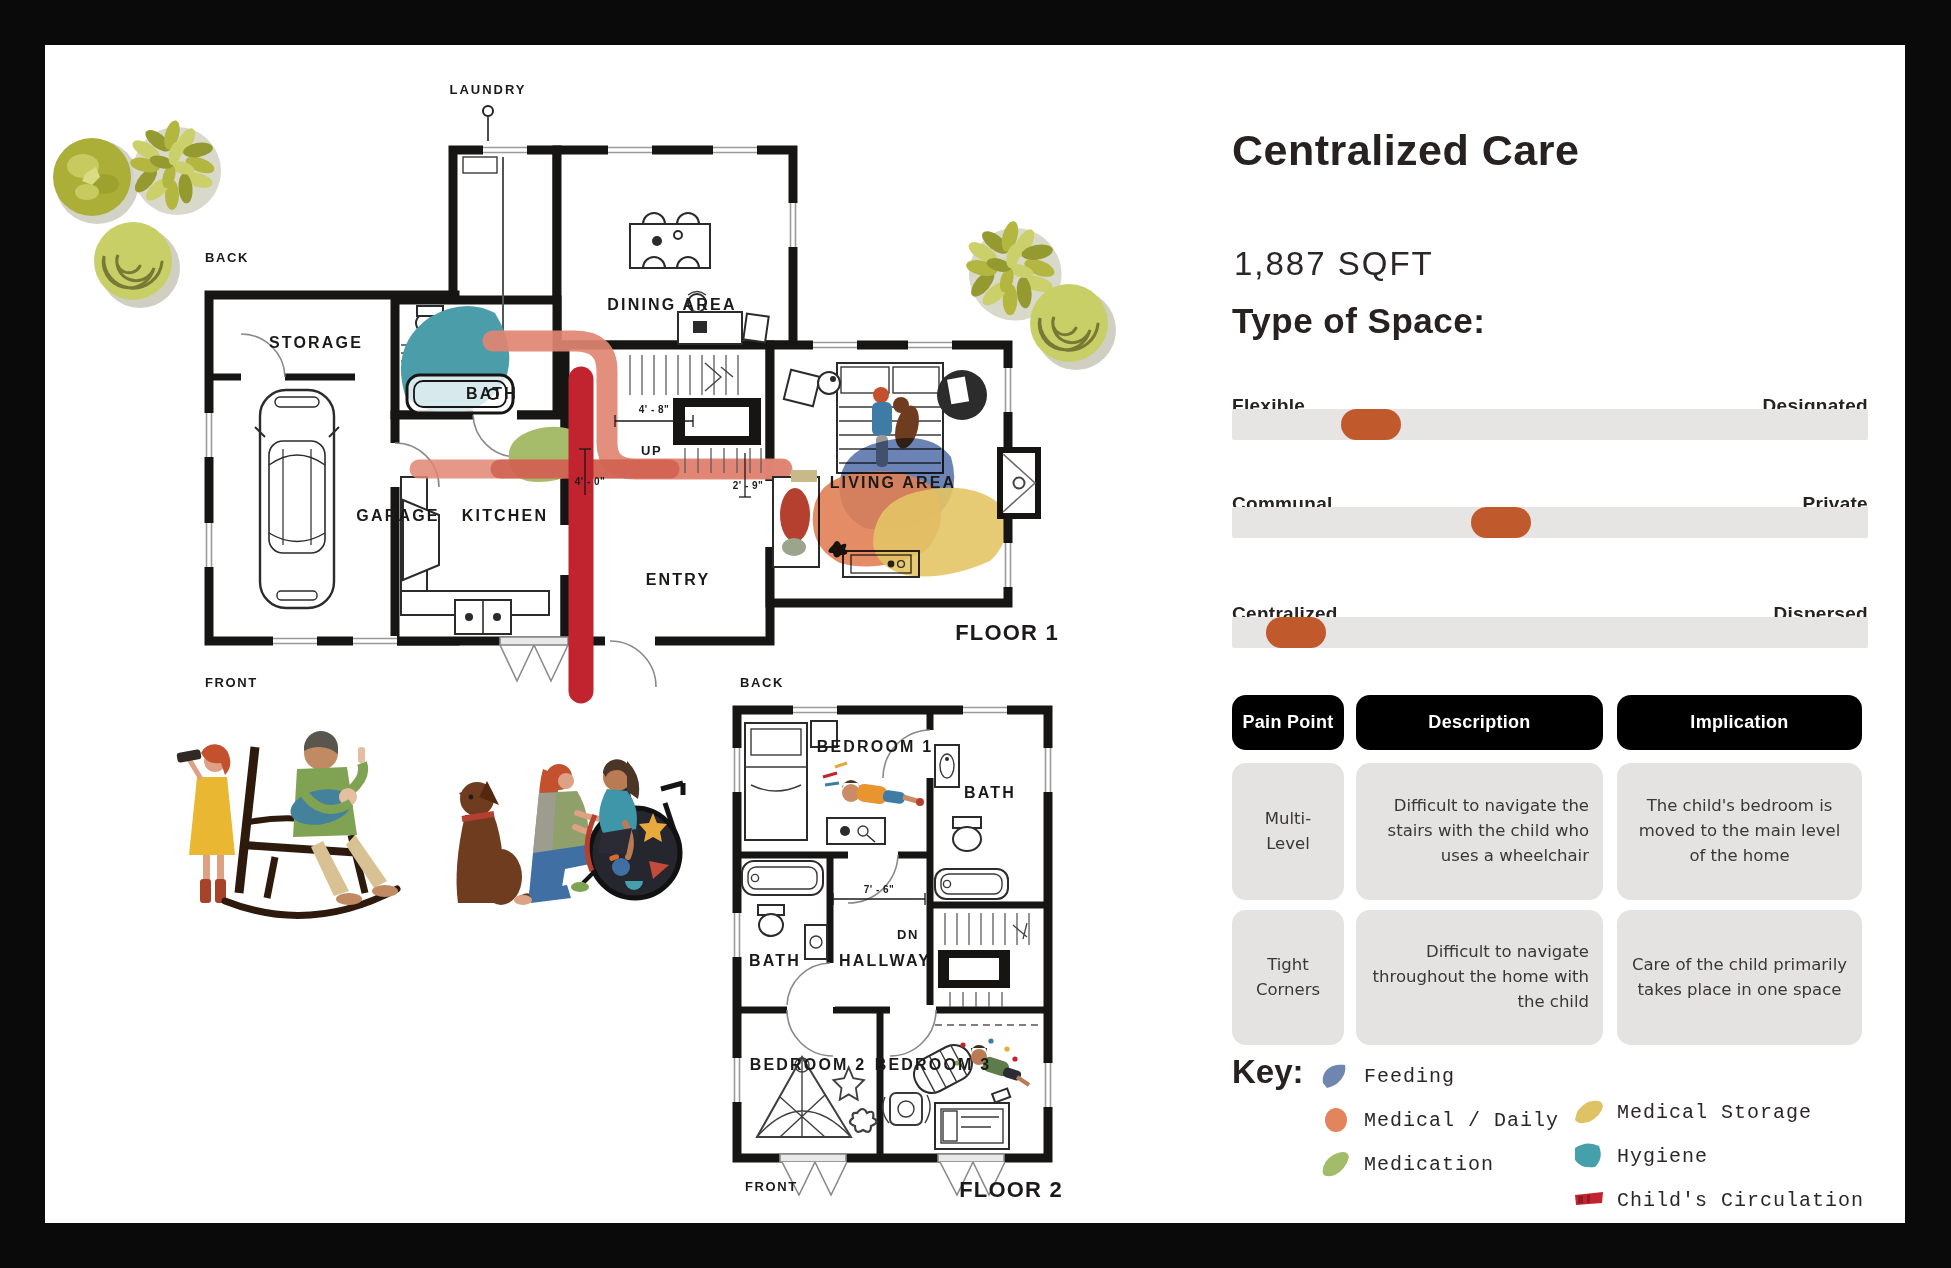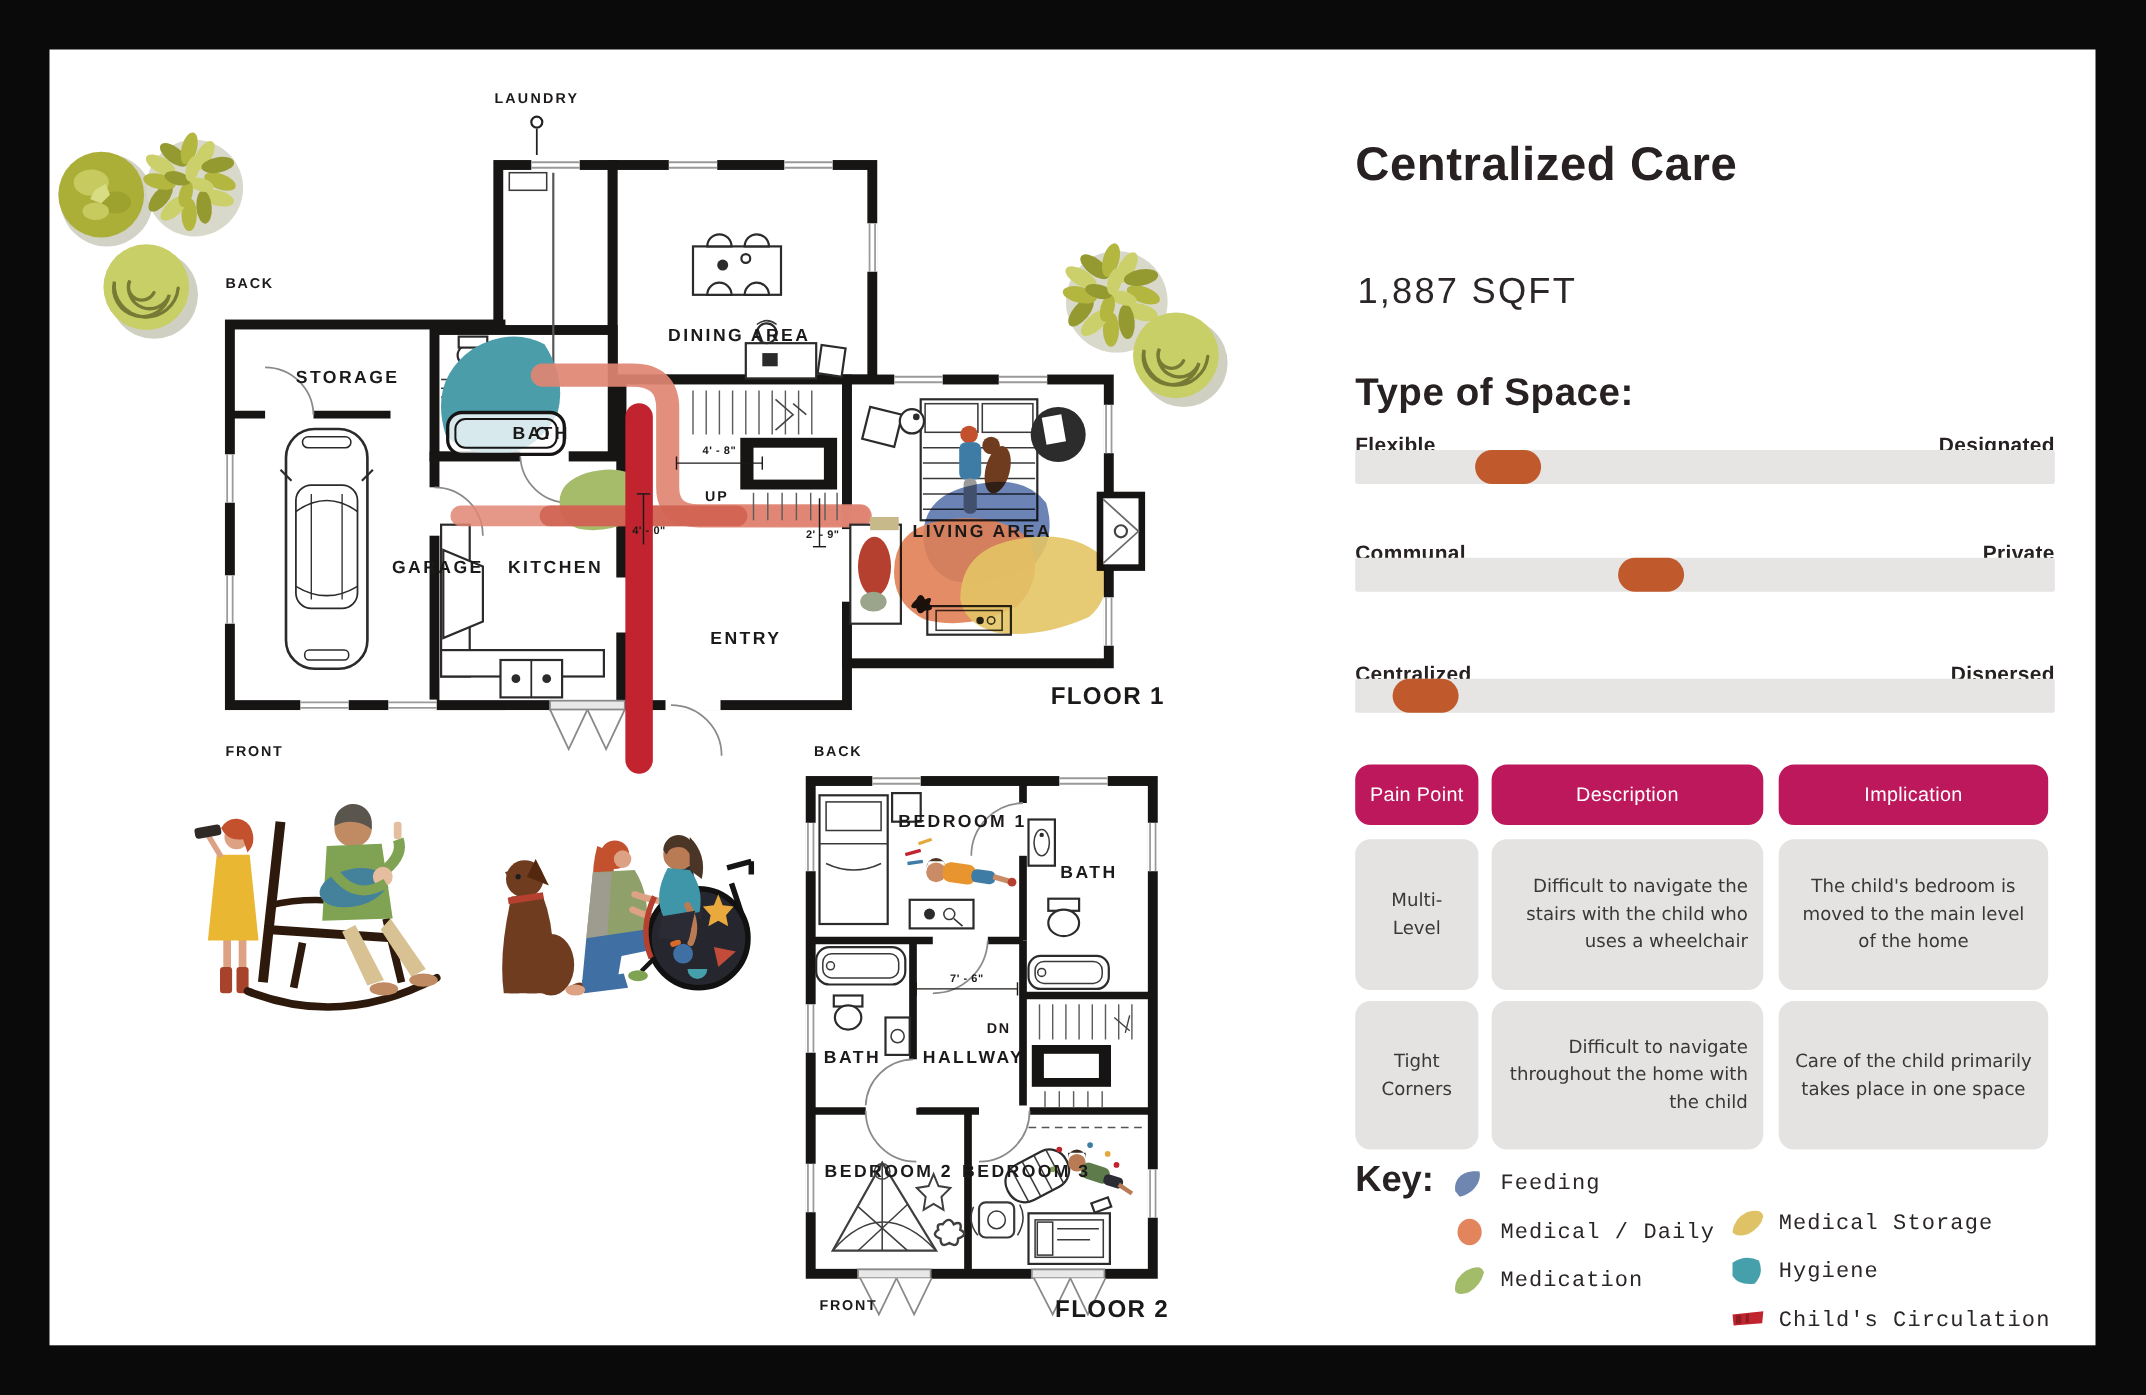--- a/index.html
+++ b/index.html
@@ -4,30 +4,30 @@
 <style>
   html,body{margin:0;padding:0;background:#0a0a0a;}
   .frame{position:relative;width:1951px;height:1268px;background:#0a0a0a;font-family:"Liberation Sans",sans-serif;}
   .canvas{position:absolute;left:45px;top:45px;width:1860px;height:1178px;background:#ffffff;overflow:hidden;}
   .plan-svg{position:absolute;left:0;top:0;}
 
   
   .panel{position:absolute;left:1187px;top:0;width:640px;color:#272122;}
   .title{position:absolute;left:0;top:80px;font-size:43px;font-weight:700;line-height:1.17;letter-spacing:.5px;color:#272122;}
   .sqft{position:absolute;left:2px;top:200px;font-size:33px;font-weight:500;letter-spacing:2px;color:#2b2627;}
-  .tos-heading{position:absolute;left:0;top:292px;font-size:35px;font-weight:700;letter-spacing:.5px;}
+  .tos-heading{position:absolute;left:0;top:256px;font-size:35px;font-weight:700;letter-spacing:.5px;}
   .slider{position:absolute;left:0;width:636px;}
   .slider .lab{position:absolute;top:12px;font-size:19px;font-weight:700;letter-spacing:.3px;}
   .slider .lab.r{right:0;}
   .slider .bar{position:absolute;top:26px;left:0;width:636px;height:31px;background:#e6e5e3;border-radius:2px;}
   .slider .pill{position:absolute;top:0;width:60px;height:31px;background:#c05a2d;border-radius:17px;}
   .s1{top:338px;} .s2{top:436px;} .s3{top:546px;}
 
   .tbl-cell{position:absolute;border-radius:14px;box-sizing:border-box;}
-  .tbl-head{background:#be185d;color:#ffffff;font-size:18px;font-weight:400;display:flex;align-items:center;justify-content:center;letter-spacing:.3px;height:55px;top:650px;}
+  .tbl-head{background:#000000;color:#ffffff;font-size:18px;font-weight:700;display:flex;align-items:center;justify-content:center;letter-spacing:.3px;height:55px;top:650px;}
   .tbl-body{background:#e4e3e1;color:#3a3737;font-size:16.5px;line-height:1.5;display:flex;align-items:center;justify-content:center;text-align:center;padding:10px 14px;font-family:"DejaVu Sans",sans-serif;}
   .col-a{left:0;width:112px;} .col-b{left:124px;width:247px;text-align:right;} .col-c{left:385px;width:245px;}
   .row-1{top:718px;height:137px;} .row-2{top:865px;height:135px;}
 
   .key-heading{position:absolute;left:0;top:1008px;font-size:33px;font-weight:700;}
   .key-item{position:absolute;height:34px;display:flex;align-items:center;gap:12px;font-family:Liberation Mono, monospace;}
   .key-item .klabel{font-size:20px;font-weight:500;letter-spacing:1px;color:#2b2627;white-space:nowrap;}
   .k-r1{top:1014px;} .k-r2{top:1058px;} .k-r3{top:1102px;}
   .k-c1{left:88px;} .k-c2{left:341px;margin-top:36px;}
 

